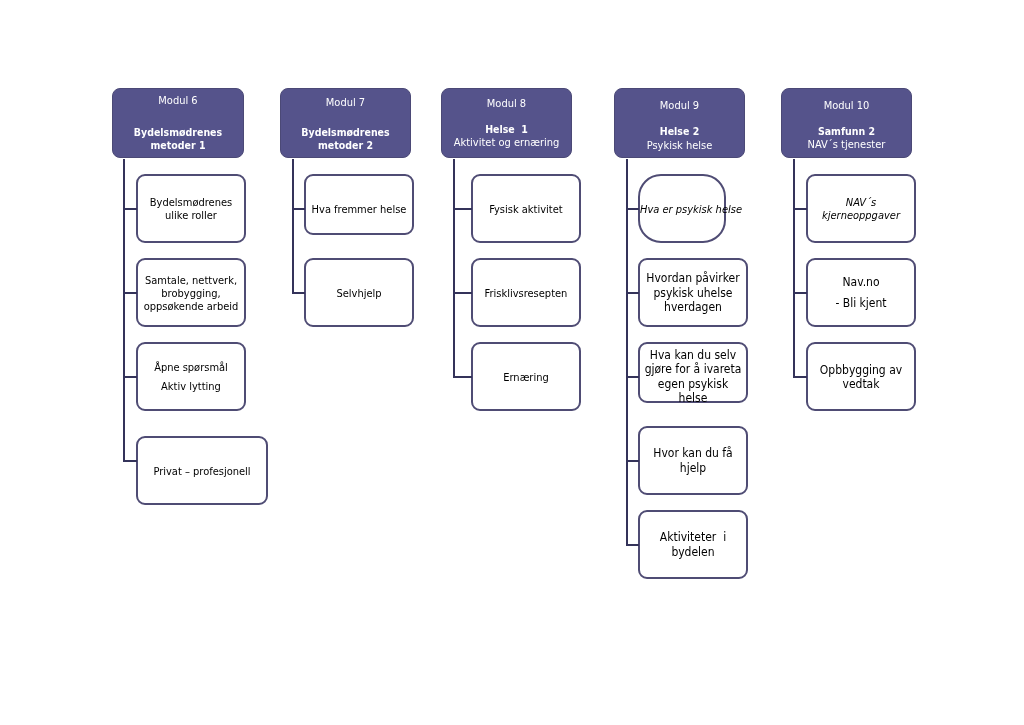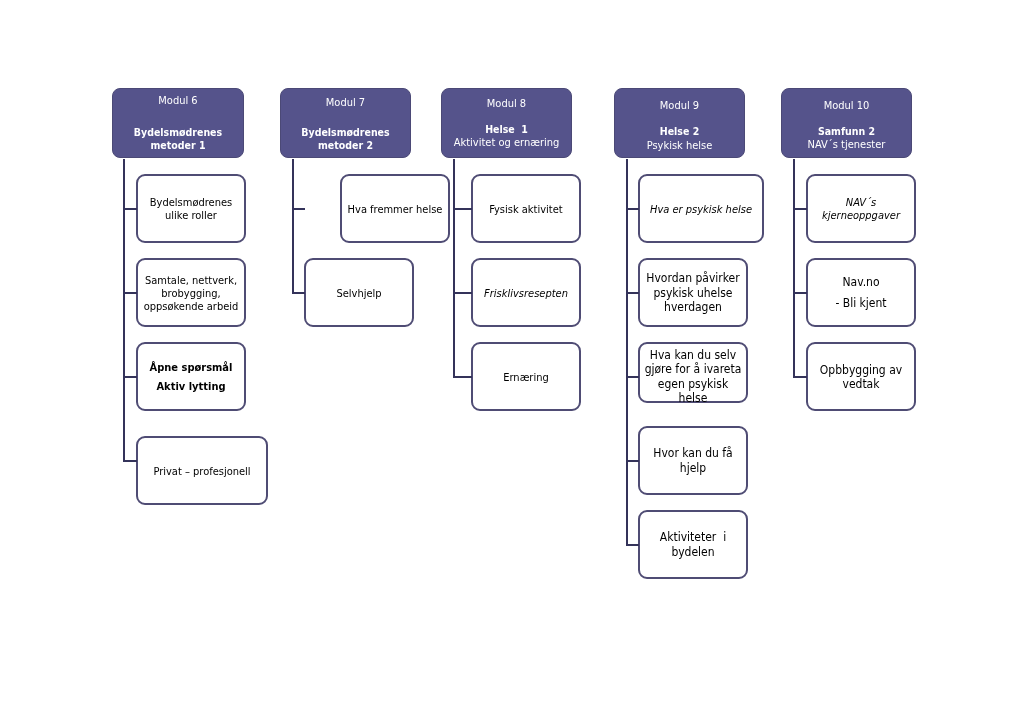--- a/index.html
+++ b/index.html
@@ -41,71 +41,71 @@
     <div class="node-line" style="font-size: 11px; top: 27px;">Bydelsmødrenes</div>
     <div class="node-line" style="font-size: 11px; top: 40px;">ulike roller</div>
   </div>
   <div class="hline" style="left: 122.5px; top: 207.5px; width: 14.5px;"></div>
   <div class="node" style="left: 136px; top: 258px; width: 110px; height: 69px;">
     <div class="node-line" style="font-size: 11px; top: 21px;">Samtale, nettverk,</div>
     <div class="node-line" style="font-size: 11px; top: 34px;">brobygging,</div>
     <div class="node-line" style="font-size: 11px; top: 47px;">oppsøkende arbeid</div>
   </div>
   <div class="hline" style="left: 122.5px; top: 291.5px; width: 14.5px;"></div>
-  <div class="node" style="left: 136px; top: 342px; width: 110px; height: 69px; font-weight: bold;">
+  <div class="node" style="left: 136px; top: 342px; width: 110px; height: 69px;">
     <div class="node-line" style="font-size: 11px; top: 24px;">Åpne spørsmål</div>
     <div class="node-line" style="font-size: 11px; top: 43px;">Aktiv lytting</div>
   </div>
   <div class="hline" style="left: 122.5px; top: 375.5px; width: 14.5px;"></div>
   <div class="node" style="left: 136px; top: 436px; width: 132px; height: 69px;">
     <div class="node-line" style="font-size: 11px; top: 34px;">Privat – profesjonell</div>
   </div>
   <div class="hline" style="left: 122.5px; top: 459.5px; width: 14.5px;"></div>
 
   <div class="hdr" style="left: 280px; top: 88px; width: 131px; height: 70px;">
     <div class="hdr-line" style="font-size: 11px; top: 14px;">Modul 7</div>
     <div class="hdr-line b" style="font-size: 10.5px; top: 43px;">Bydelsmødrenes</div>
     <div class="hdr-line b" style="font-size: 10.5px; top: 56px;">metoder 2</div>
   </div>
   <div class="vline" style="left: 291.5px; top: 159px; height: 133.5px;"></div>
-  <div class="node" style="left: 304px; top: 174px; width: 110px; height: 69px; margin-left: 36px;">
+  <div class="node" style="left: 304px; top: 174px; width: 110px; height: 61px;">
     <div class="node-line" style="font-size: 11px; top: 34px;">Hva fremmer helse</div>
   </div>
   <div class="hline" style="left: 291.5px; top: 207.5px; width: 13.5px;"></div>
   <div class="node" style="left: 304px; top: 258px; width: 110px; height: 69px;">
     <div class="node-line" style="font-size: 11px; top: 34px;">Selvhjelp</div>
   </div>
   <div class="hline" style="left: 291.5px; top: 291.5px; width: 13.5px;"></div>
 
   <div class="hdr" style="left: 441px; top: 88px; width: 131px; height: 70px;">
     <div class="hdr-line" style="font-size: 11px; top: 15px;">Modul 8</div>
     <div class="hdr-line b" style="font-size: 10.5px; top: 40px;">Helse  1</div>
     <div class="hdr-line" style="font-size: 11px; top: 54px;">Aktivitet og ernæring</div>
   </div>
   <div class="vline" style="left: 452.5px; top: 159px; height: 217.5px;"></div>
   <div class="node" style="left: 471px; top: 174px; width: 110px; height: 69px;">
     <div class="node-line" style="font-size: 11px; top: 34px;">Fysisk aktivitet</div>
   </div>
   <div class="hline" style="left: 452.5px; top: 207.5px; width: 19.5px;"></div>
-  <div class="node" style="left: 471px; top: 258px; width: 110px; height: 69px; font-style: italic;">
+  <div class="node" style="left: 471px; top: 258px; width: 110px; height: 69px;">
     <div class="node-line" style="font-size: 11px; top: 34px;">Frisklivsresepten</div>
   </div>
   <div class="hline" style="left: 452.5px; top: 291.5px; width: 19.5px;"></div>
   <div class="node" style="left: 471px; top: 342px; width: 110px; height: 69px; padding-left: 20px;">
     <div class="node-line" style="font-size: 11px; top: 34px;">Ernæring</div>
   </div>
   <div class="hline" style="left: 452.5px; top: 375.5px; width: 19.5px;"></div>
 
   <div class="hdr" style="left: 614px; top: 88px; width: 131px; height: 70px;">
     <div class="hdr-line" style="font-size: 11px; top: 17px;">Modul 9</div>
     <div class="hdr-line b" style="font-size: 10.5px; top: 42px;">Helse 2</div>
     <div class="hdr-line" style="font-size: 11px; top: 57px;">Psykisk helse</div>
   </div>
   <div class="vline" style="left: 625.5px; top: 159px; height: 385.5px;"></div>
-  <div class="node" style="left: 638px; top: 174px; width: 126px; height: 69px;">
+  <div class="node" style="left: 638px; top: 174px; width: 88px; height: 69px; border-radius: 23px;">
     <div class="node-line it" style="font-size: 11px; top: 34px;">Hva er psykisk helse</div>
   </div>
   <div class="hline" style="left: 625.5px; top: 207.5px; width: 13.5px;"></div>
   <div class="node" style="left: 638px; top: 258px; width: 110px; height: 69px;">
     <div class="node-line" style="font-size: 12px; top: 18px;">Hvordan påvirker</div>
     <div class="node-line" style="font-size: 12px; top: 33px;">psykisk uhelse</div>
     <div class="node-line" style="font-size: 12px; top: 47px;">hverdagen</div>
   </div>
   <div class="hline" style="left: 625.5px; top: 291.5px; width: 13.5px;"></div>
   <div class="node" style="left: 638px; top: 342px; width: 110px; height: 61px; padding-left: 37px;">

